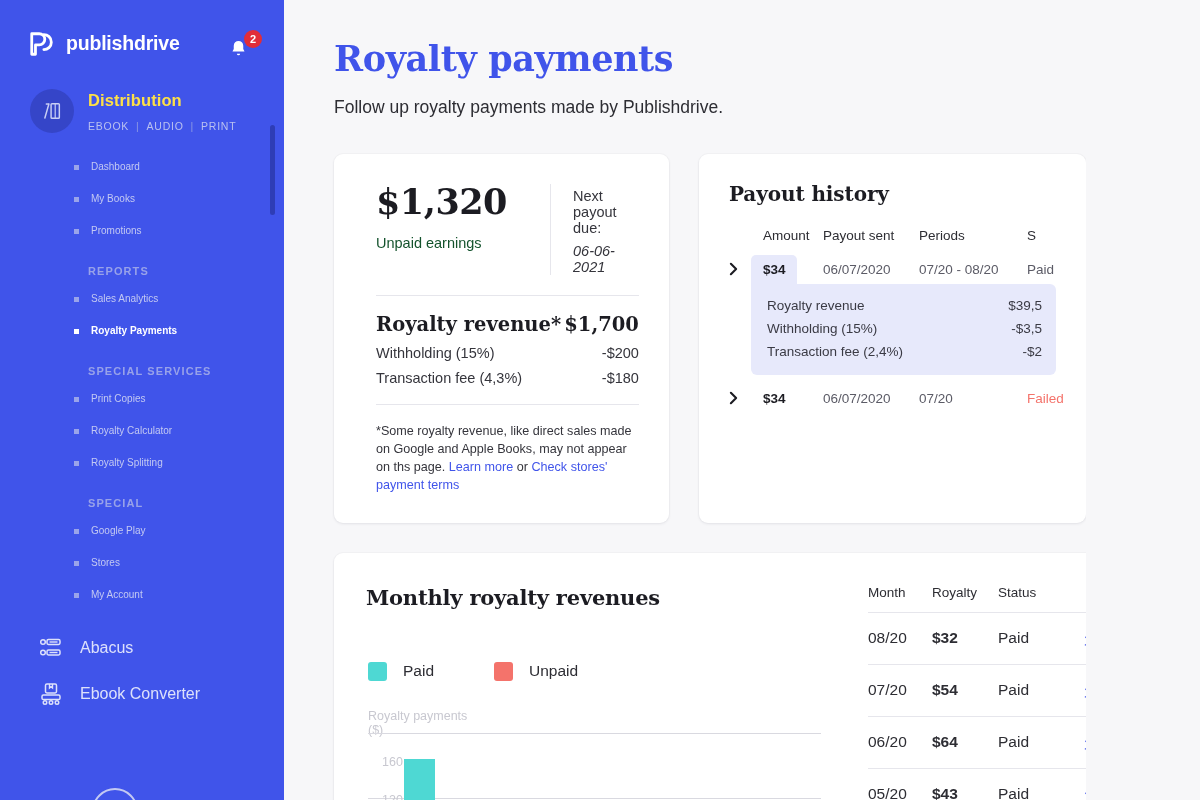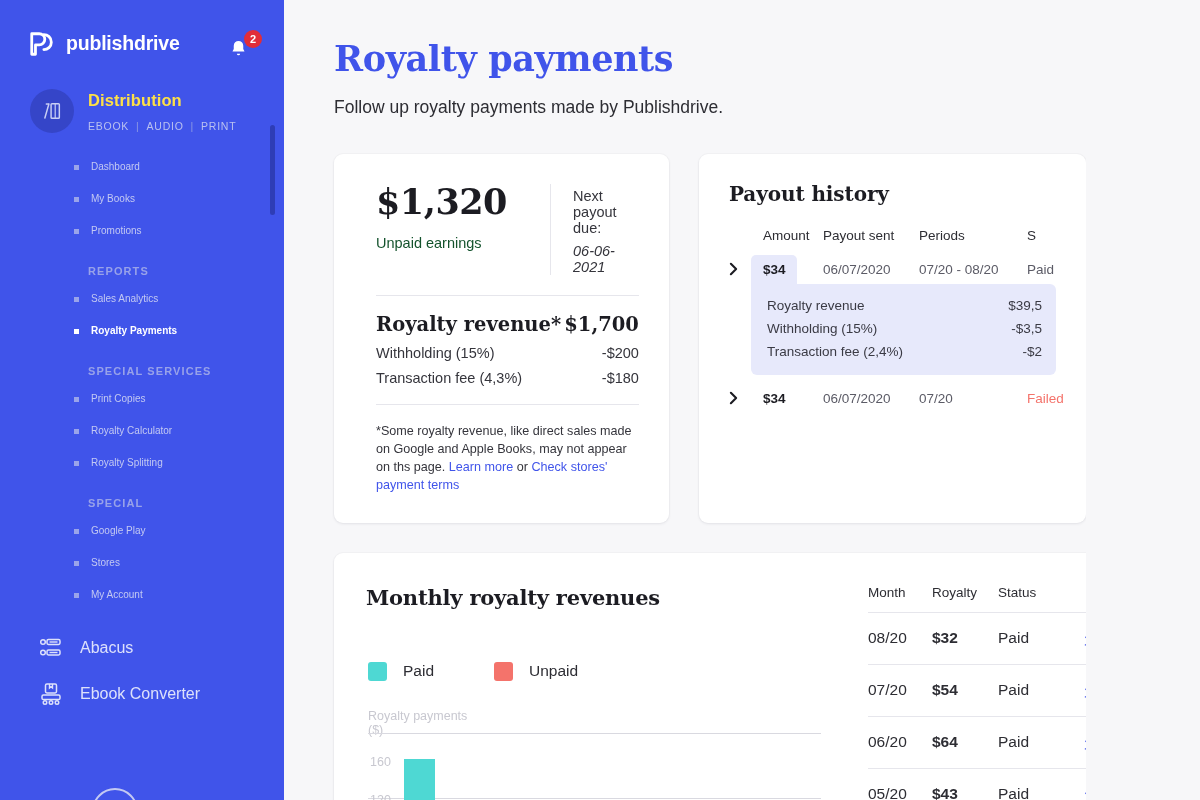--- a/index.html
+++ b/index.html
@@ -215,21 +215,21 @@
   .legend { display: flex; gap: 60px; margin-top: 52px; padding-left: 2px;}
   .legend-item { display: flex; align-items: center; gap: 16px; }
   .legend-sw { width: 19px; height: 19px; border-radius: 3px; }
   .legend-lbl { font-size: 15.5px; color: #2d2d33; }
   .plot { position: relative; margin-top: 30px; height: 160px; width: 455px; }
   .axis-caption {
     position: absolute; left: 2px; top: -2px;
     font-size: 12.5px; color: #c8c8d0; line-height: 1.15; width: 110px;
   }
   .gridline { position: absolute; left: 2px; width: 453px; height: 1px; background: #d9d9e0; }
-  .ytick { position: absolute; left: 4px; font-size: 12.5px; color: #c8c8d0; }
+  .ytick { position: absolute; left: 16px; font-size: 12.5px; color: #c8c8d0; }
   .bar {
     position: absolute; background: #4ed8d3; width: 31px;
   }
 
   
   .chart-right { width: 272px; padding-left: 12px; }
   .mt-head {
     display: flex; font-size: 13.5px; color: #2d2d33;
     padding-bottom: 12px;
   }

